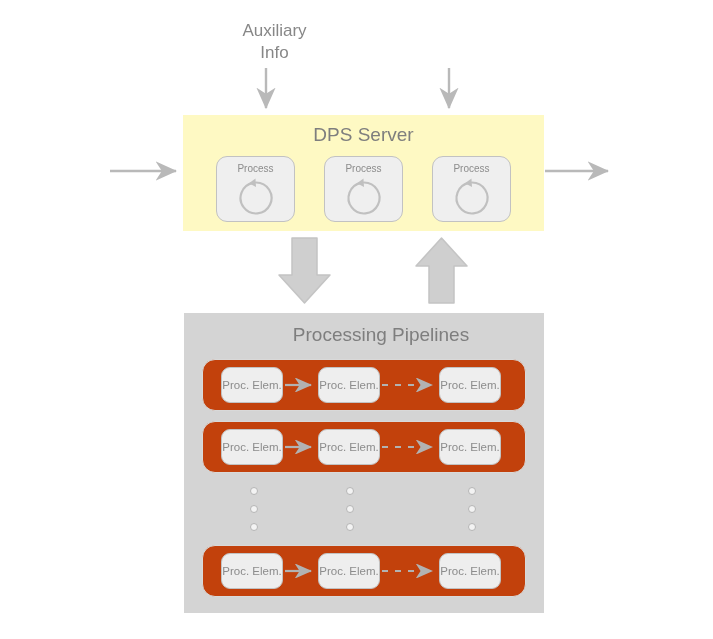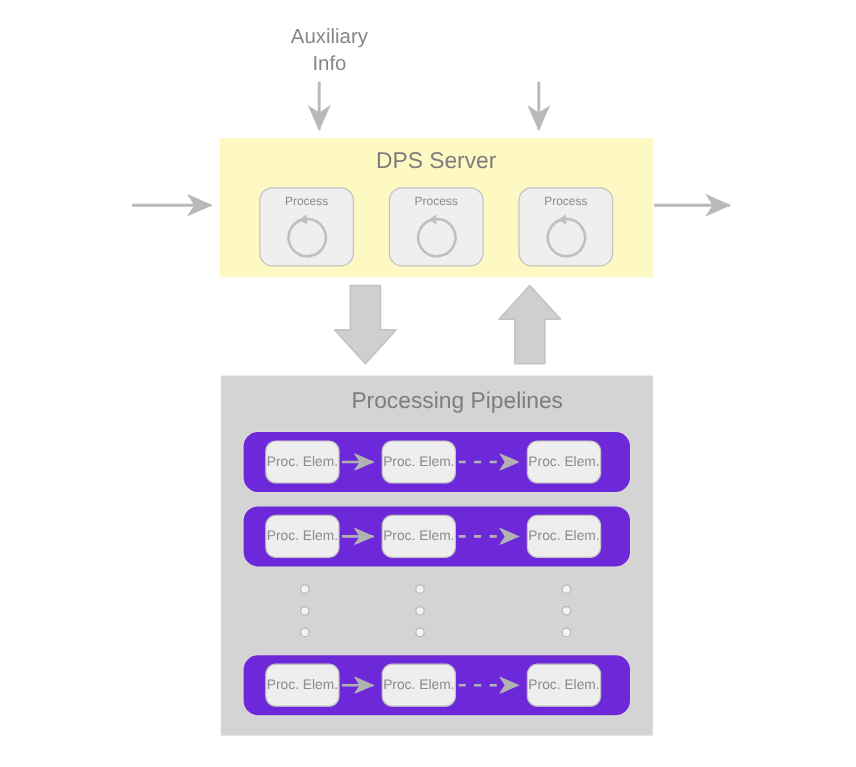--- a/index.html
+++ b/index.html
@@ -107,21 +107,21 @@
     text-align: center;
     font-size: 19px;
     color: #7e7e7e;
     margin-left: 17px;
   }
   .pipeline-row {
     position: absolute;
     left: 18px;
     width: 324px;
     height: 52px;
-    background: #6d28d9;
+    background: #c2410c;
     border: 1.5px solid #d9d9d9;
     border-radius: 13px;
     box-sizing: border-box;
   }
   #pipeline-row-1 { top: 46px; }
   #pipeline-row-2 { top: 108px; }
   #pipeline-row-3 { top: 232px; }
 
   .pe-box {
     position: absolute;

